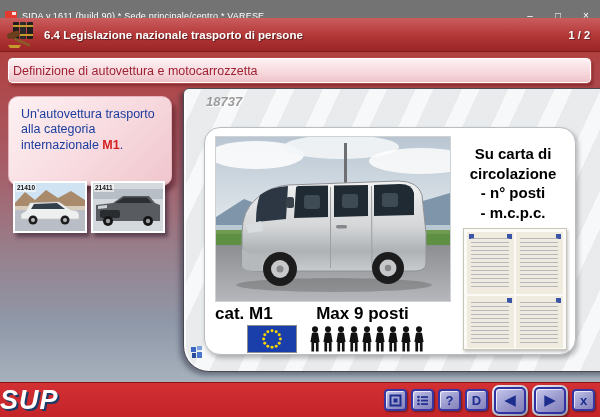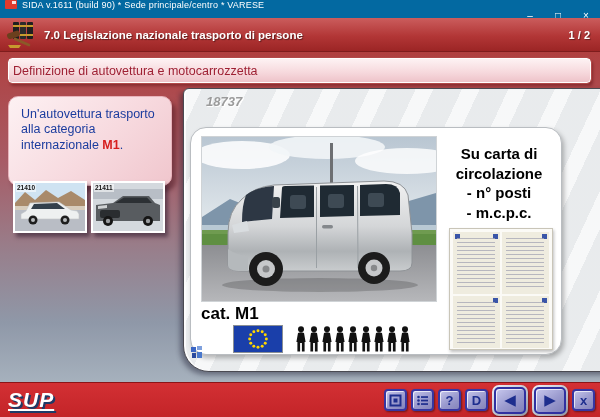--- a/index.html
+++ b/index.html
@@ -5,21 +5,21 @@
   * { margin:0; padding:0; box-sizing:border-box; }
   html,body { background:#666; }
   #app {
     position:relative; width:600px; height:417px; overflow:hidden;
     font-family:"Liberation Sans", sans-serif; background:#9aa6b4;
   }
 
   
   .titlebar {
     position:absolute; left:0; top:0; width:600px; height:31px;
-    background:#0369a1; display:flex; align-items:flex-start; color:#fff;
+    background:#737373; display:flex; align-items:center; color:#fff;
   }
   .app-icon { width:12px; height:9px; margin:0 5px 0 5px; background:#e23a2e; border-radius:1px; position:relative; }
   .app-icon::after { content:""; position:absolute; right:1px; top:1px; width:4px; height:3px; background:#fff; opacity:.85; }
   .titlebar-title { font-size:9px; letter-spacing:.2px; }
   .win-controls { margin-left:auto; display:flex; height:100%; }
   .win-btn { width:28px; height:100%; display:flex; align-items:center; justify-content:center; font-size:10px; color:#fff; cursor:default; }
 
   
   .header {
     position:absolute; left:0; top:18px; width:600px; height:34px;
@@ -84,21 +84,21 @@
   .image-id {
     position:absolute; left:22px; top:5px; font-size:13px; font-weight:bold; font-style:italic;
     color:#9b9b9b; text-shadow:1px 1px 0 #fff;
   }
   .main-title {
     position:absolute; left:0; top:3px; width:100%; text-align:center;
     font-size:26px; font-weight:bold; color:#0d0d0d; letter-spacing:.5px;
     text-shadow:1px 1px 1px rgba(0,0,0,.2);
   }
   .inner-card {
-    position:absolute; left:6px; top:38px; width:372px; height:228px;
+    position:absolute; left:20px; top:38px; width:372px; height:228px;
     background:#fff; border:1px solid #b9bdc1; border-radius:16px;
     box-shadow:2px 3px 5px rgba(0,0,0,.28);
   }
   .van-photo {
     position:absolute; left:10px; top:8px; width:236px; height:166px;
     border:1px solid #cfd3d6; background:#dfe5e9;
   }
   .reg-note {
     position:absolute; left:250px; top:16px; width:116px;
     font-size:15px; font-weight:bold; color:#000; text-align:center;
@@ -132,22 +132,22 @@
   .mini-logo { position:absolute; left:6px; bottom:7px; }
 
   
   .footer {
     position:absolute; left:0; top:382px; width:600px; height:35px;
     background:linear-gradient(180deg,#d33034 0%, #c32428 100%);
     border-top:1px solid #8c1417;
     display:flex; align-items:center;
   }
   .sup-logo {
-    margin-left:8px; font-size:21px; font-weight:bold; font-style:italic; color:#fff;
-    text-shadow:2px 2px 0 #1e3a66; letter-spacing:1px;text-decoration:underline;
+    margin-left:0; font-size:27px; font-weight:bold; font-style:italic; color:#fff;
+    text-shadow:2px 2px 0 #1e3a66; letter-spacing:1px;
   }
   .footer-buttons { margin-left:auto; margin-right:5px; display:flex; align-items:center; gap:4px; }
   .btn-sm {
     width:23px; height:22px; border-radius:4px; border:2px solid #3636a2;
     background:linear-gradient(145deg,#c4c4ea 0%, #9a9ace 55%, #8484ba 100%);
     box-shadow:inset 1px 1px 0 rgba(255,255,255,.7), 1px 1px 2px rgba(0,0,0,.45);
     display:flex; align-items:center; justify-content:center;
     color:#1e2e8e; font-weight:bold; font-size:13px; cursor:pointer;
   }
   .btn-lg-wrap {
@@ -184,21 +184,21 @@
         <rect x="7" y="1" width="6" height="17" rx="1" fill="#1f1f1f"></rect>
         <rect x="14" y="1" width="6" height="17" rx="1" fill="#2b2b2b"></rect>
         <rect x="21" y="1" width="6" height="17" rx="1" fill="#1f1f1f"></rect>
         <rect x="7" y="4" width="20" height="2" fill="#c79a2e"></rect>
         <rect x="7" y="13" width="20" height="2" fill="#c79a2e"></rect>
         <rect x="1" y="11" width="13" height="6" rx="2.5" fill="#6b3f1d" transform="rotate(-18 7 14)"></rect>
         <line x1="9" y1="18" x2="23" y2="24" stroke="#8a5a28" stroke-width="2.6" stroke-linecap="round"></line>
         <path d="M2,24 h13 l-2,3 h-9 z" fill="#c79a2e"></path>
       </svg>
     </div>
-    <div class="header-title">7.0 Legislazione nazionale trasporto di persone</div>
+    <div class="header-title">6.4 Legislazione nazionale trasporto di persone</div>
     <div class="page-indicator">1 / 2</div>
   </div>
 
   <div class="stage"></div>
 
   <div class="subheader">
     <span>Definizione di autovettura e motocarrozzetta</span>
   </div>
 
   <div class="left-box">
@@ -333,20 +333,21 @@
             <circle cx="29.5" cy="21.8" r="1.6" fill="#ffd700"></circle>
           <circle cx="25" cy="23" r="1.6" fill="#ffd700"></circle>
             <circle cx="20.5" cy="21.8" r="1.6" fill="#ffd700"></circle>
           <circle cx="17.2" cy="18.5" r="1.6" fill="#ffd700"></circle>
             <circle cx="16" cy="14" r="1.6" fill="#ffd700"></circle>
           <circle cx="17.2" cy="9.5" r="1.6" fill="#ffd700"></circle>
             <circle cx="20.5" cy="6.2" r="1.6" fill="#ffd700"></circle>
         </svg>
       </div>
 
+      <div class="max-label">Max 9 posti</div>
       <div class="person-row">
         <svg width="12" height="26" viewBox="0 0 12 26">
           <circle cx="6" cy="3.2" r="3" fill="#111"></circle>
           <path d="M3,7 Q6,5.5 9,7 L10.6,16 L9.6,16 L9.6,25.5 L6.9,25.5 L6.9,17 L5.1,17 L5.1,25.5 L2.4,25.5 L2.4,16 L1.4,16 Z" fill="#111"></path>
         </svg>
       <svg width="12" height="26" viewBox="0 0 12 26">
           <circle cx="6" cy="3.2" r="3" fill="#111"></circle>
           <path d="M3,7 Q6,5.5 9,7 L10.6,16 L9.6,16 L9.6,25.5 L6.9,25.5 L6.9,17 L5.1,17 L5.1,25.5 L2.4,25.5 L2.4,16 L1.4,16 Z" fill="#111"></path>
         </svg>
           <svg width="12" height="26" viewBox="0 0 12 26">

